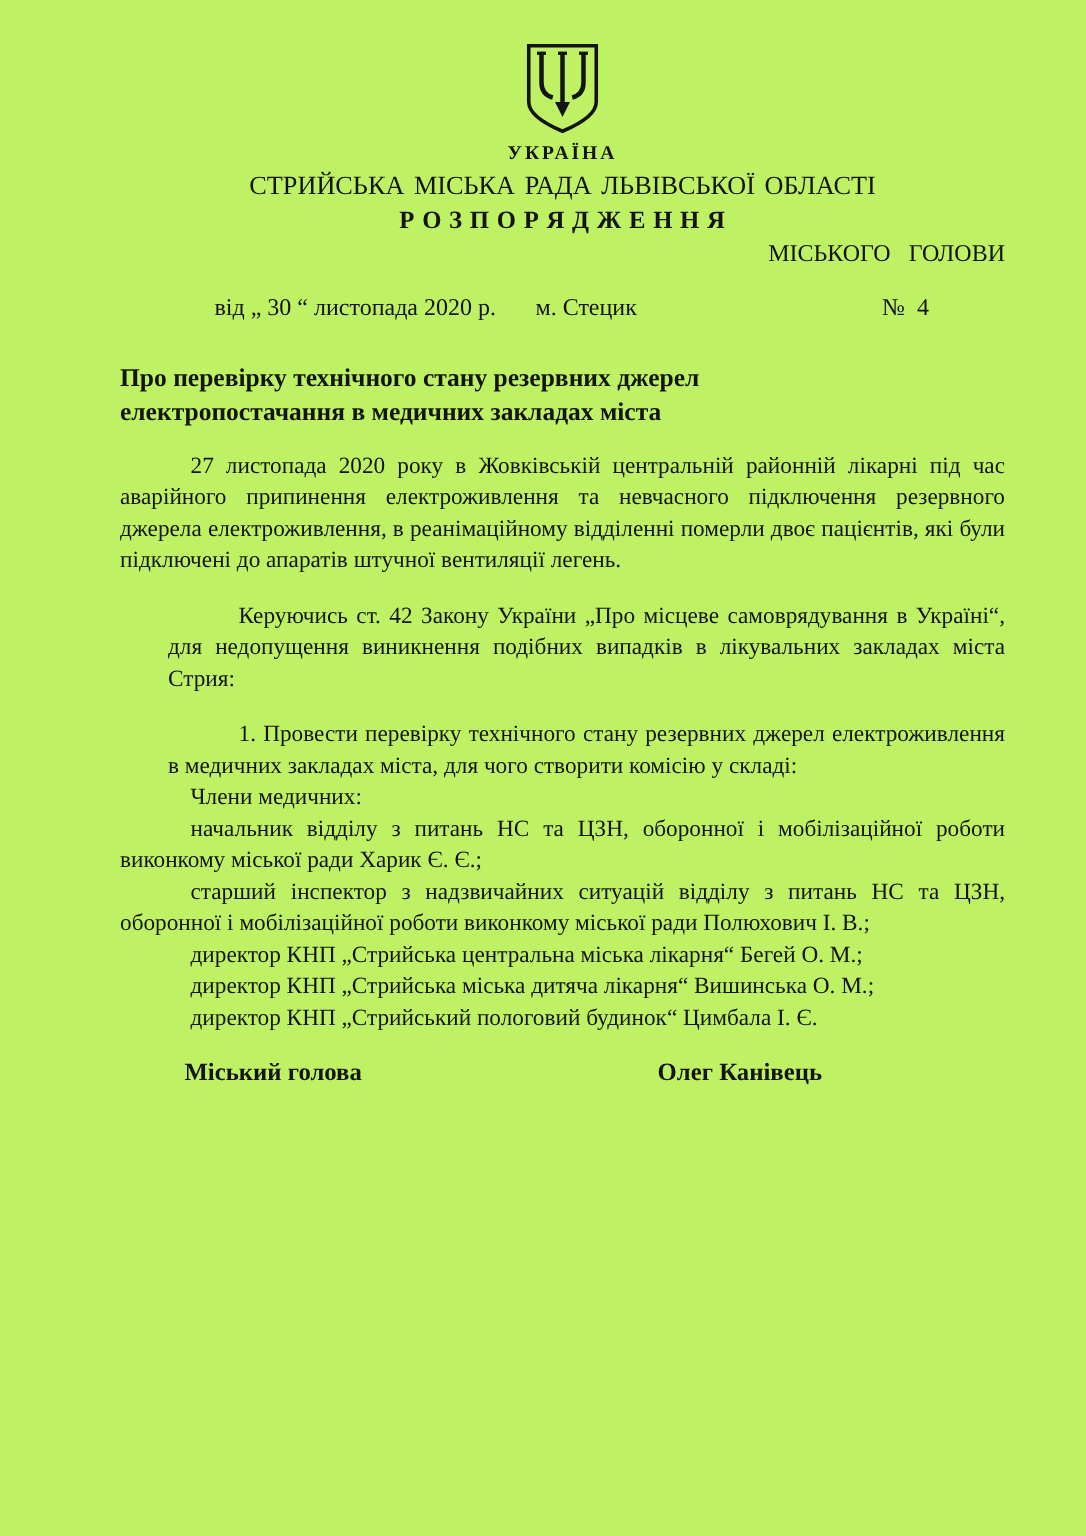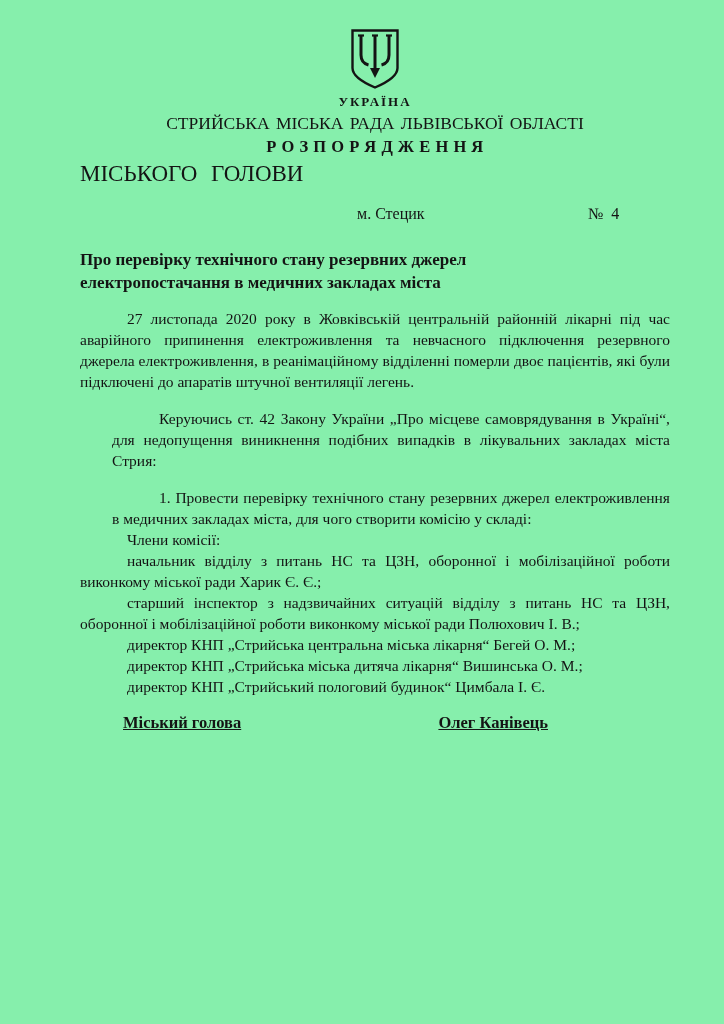--- a/index.html
+++ b/index.html
@@ -3,57 +3,57 @@
 <meta charset="utf-8">
 <style>
   html,body{margin:0;padding:0;background:#ffffff;}
   body{width:724px;height:1024px;overflow:hidden;}
   .doc{
     box-sizing:border-box;
     width:724px;height:1024px;
     padding:28px 54px 0 80px;
     font-family:"Liberation Serif","DejaVu Serif",serif;
     color:#141414;
-    background:#86efac;
+    background:#bef264;
   }
   .emblem{text-align:center;height:64px;}
   .country{
     text-align:center;font-weight:bold;font-size:13px;
     letter-spacing:2px;margin-top:2px;
   }
   .council{
     text-align:center;font-size:17.5px;margin-top:3px;
     white-space:nowrap;word-spacing:2px;
   }
   .doctype{
     text-align:center;font-size:16.5px;font-weight:bold;
     letter-spacing:0.5px;margin-top:3px;
   }
   .issuer{
-    text-align:left;font-size:23px;word-spacing:8px;margin-top:4px;
+    text-align:right;font-size:16px;word-spacing:8px;margin-top:4px;
   }
   .meta{position:relative;height:21px;margin-top:18px;font-size:16px;}
   .m-date{position:absolute;left:63px;top:0;}
   .m-place{position:absolute;left:277px;top:0;}
   .m-num{position:absolute;left:508px;top:0;word-spacing:4px;}
   .subject{
     font-weight:bold;font-size:17px;line-height:23px;
     margin-top:22px;white-space:pre-line;
   }
   p.body-p{
     margin:0;font-size:15.5px;line-height:21px;
     text-align:justify;text-indent:47px;
   }
   p.first{margin-top:14px;}
   p.gap{margin-top:16px;margin-left:32px;}
   p.gap2{margin-top:20px;}
   .signature{
     display:flex;justify-content:space-between;
     margin-top:16px;padding:0 122px 0 43px;
-    font-weight:bold;font-size:16.5px;text-decoration:underline;
+    font-weight:bold;font-size:16.5px;
   }
 </style>
 </head>
 <body>
 
 <div class="doc">
 
   <div class="emblem">
     <svg width="50" height="62" viewBox="0 0 50 62">
       <path d="M2.5,2.5 H47.5 V40 Q47.5,50 25,59.5 Q2.5,50 2.5,40 Z" fill="none" stroke="#141414" stroke-width="2.4"></path>
@@ -70,31 +70,32 @@
       <path d="M20,40 H30 L25,50 Z" fill="#141414"></path>
     </svg>
   </div>
 
   <div class="country">УКРАЇНА</div>
   <div class="council">СТРИЙСЬКА МІСЬКА РАДА ЛЬВІВСЬКОЇ ОБЛАСТІ</div>
   <div class="doctype">Р О З П О Р Я Д Ж Е Н Н Я</div>
   <div class="issuer">МІСЬКОГО ГОЛОВИ</div>
 
   <div class="meta">
+    <span class="m-date">від „ 30 “ листопада 2020 р.</span>
     <span class="m-place">м. Стецик</span>
     <span class="m-num">№ 4</span>
   </div>
 
   <div class="subject">Про перевірку технічного стану резервних джерел
 електропостачання в медичних закладах міста</div>
 
   <p class="body-p first">27 листопада 2020 року в Жовківській центральній районній лікарні під час аварійного припинення електроживлення та невчасного підключення резервного джерела електроживлення, в реанімаційному відділенні померли двоє пацієнтів, які були підключені до апаратів штучної вентиляції легень.</p>
   <p class="body-p gap">Керуючись ст. 42 Закону України „Про місцеве самоврядування в Україні“, для недопущення виникнення подібних випадків в лікувальних закладах міста Стрия:</p>
   <p class="body-p gap">1. Провести перевірку технічного стану резервних джерел електроживлення в медичних закладах міста, для чого створити комісію у складі:</p>
-  <p class="body-p">Члени комісії:</p>
+  <p class="body-p">Члени медичних:</p>
   <p class="body-p">начальник відділу з питань НС та ЦЗН, оборонної і мобілізаційної роботи виконкому міської ради Харик Є. Є.;</p>
   <p class="body-p">старший інспектор з надзвичайних ситуацій відділу з питань НС та ЦЗН, оборонної і мобілізаційної роботи виконкому міської ради Полюхович І. В.;</p>
   <p class="body-p">директор КНП „Стрийська центральна міська лікарня“ Бегей О. М.;</p>
   <p class="body-p">директор КНП „Стрийська міська дитяча лікарня“ Вишинська О. М.;</p>
   <p class="body-p">директор КНП „Стрийський пологовий будинок“ Цимбала І. Є.</p>
 
   <div class="signature">
     <span>Міський голова</span>
     <span>Олег Канівець</span>
   </div>

